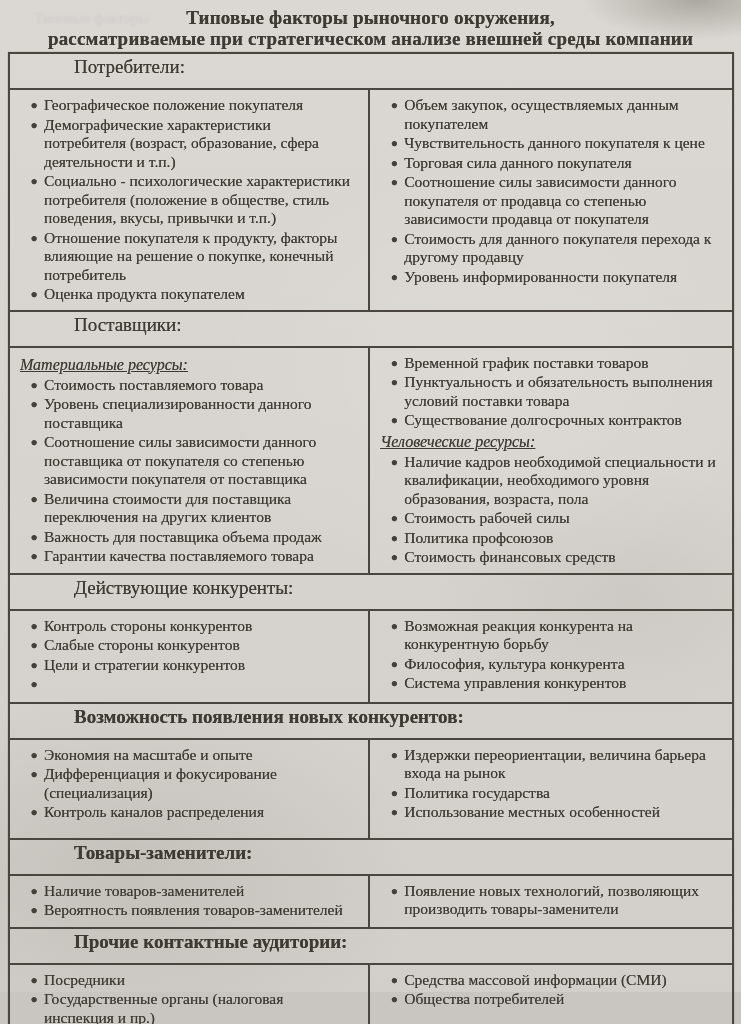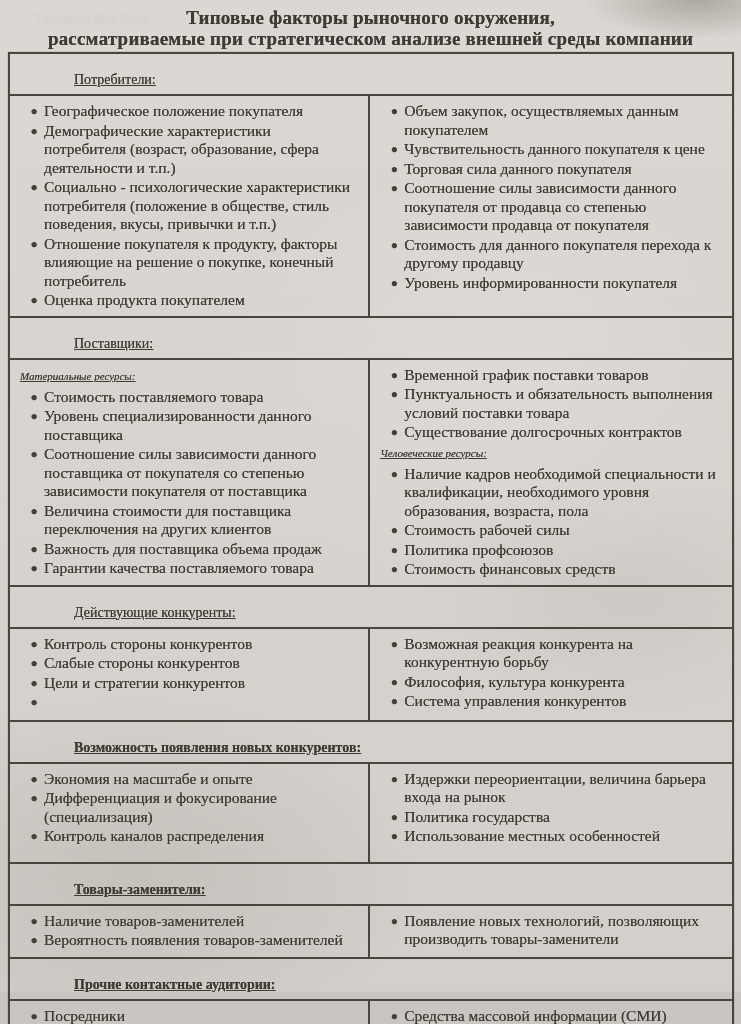--- a/index.html
+++ b/index.html
@@ -32,25 +32,24 @@
     font-weight:bold;font-size:19px;line-height:21px;letter-spacing:.2px;
     text-shadow:0 0 .6px rgba(56,50,42,.85);
   }
   .factors-table{
     margin:3px 7px 0 8px;
     border:2px solid var(--line);
     box-shadow:0 0 1px rgba(60,55,48,.6);
   }
   .sec-header{
     box-sizing:border-box;min-height:36px;
-    padding:16px 8px 5px 64px;
-    font-size:14px;line-height:19px;
+    padding:3px 8px 5px 64px;
+    font-size:19px;line-height:19px;
     border-bottom:2px solid var(--line);
     text-shadow:0 0 .5px rgba(56,50,42,.8);
-    text-decoration:underline;
   }
   .sec-header.bold{font-weight:bold;}
   .sec-body{
     display:flex;box-sizing:border-box;
     border-bottom:2px solid var(--line);
   }
   .sec-body:last-child{border-bottom:none;}
   .col{box-sizing:border-box;padding:5px 6px 5px 4px;}
   .col.left{width:49.9%;border-right:2px solid var(--line);}
   .col.right{flex:1;}
@@ -59,21 +58,21 @@
     font-size:15.5px;line-height:18.5px;margin:1px 0;
     text-shadow:0 0 .5px rgba(56,50,42,.75);
   }
   .blt{
     width:20px;min-width:20px;margin-left:10px;text-align:center;
     font-size:12px;line-height:18.5px;color:#45413a;
   }
   .txt{flex:1;padding-right:6px;}
   .subhead{
     font-style:italic;text-decoration:underline;
-    font-size:11px;line-height:19px;margin:2px 0 2px 6px;
+    font-size:16px;line-height:19px;margin:2px 0 2px 6px;
     text-shadow:0 0 .5px rgba(56,50,42,.75);
   }
   
   .sec-body.s0{min-height:200px;}
   .sec-body.s1{min-height:219px;}
   .sec-body.s2{min-height:93px;}
   .sec-body.s3{min-height:100px;}
   .sec-body.s4{min-height:53px;}
   .sec-body.s5{min-height:64px;}
 </style>

